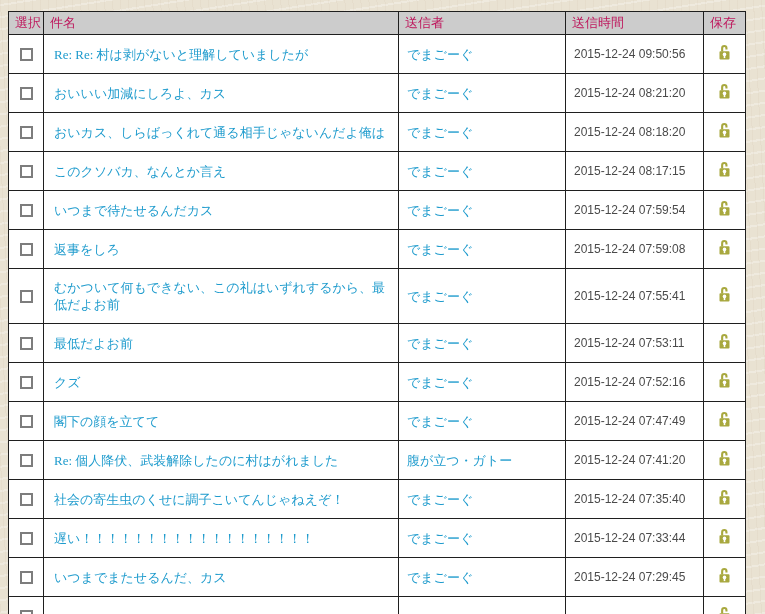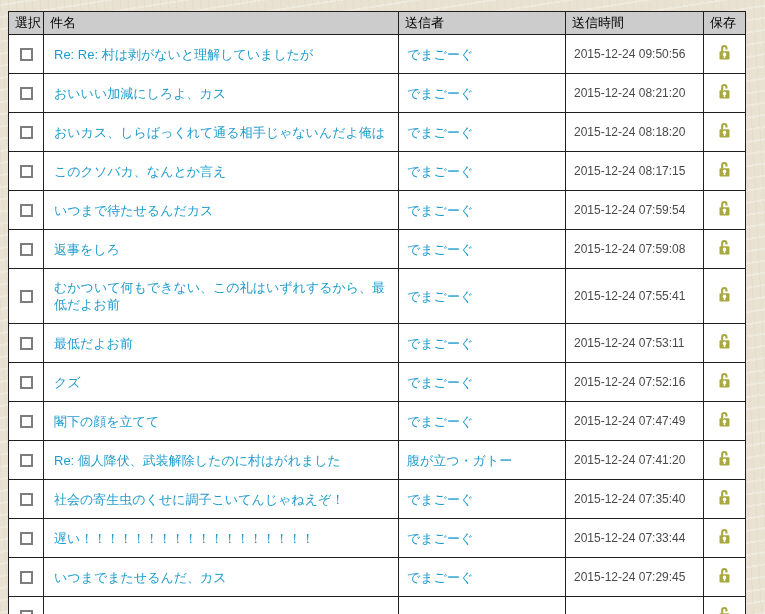--- a/index.html
+++ b/index.html
@@ -24,26 +24,26 @@
       repeating-linear-gradient(-9deg, rgba(255,255,255,0.28) 0 2px, rgba(0,0,0,0) 2px 12px);
   }
   table.msg-table{
     position:absolute;left:8px;top:11px;width:737px;
     border-collapse:collapse;table-layout:fixed;
     background:#ffffff;
   }
   th,td{border:1px solid var(--border-color);overflow:hidden;}
   th{
     background:var(--header-bg);
-    font-weight:normal;font-size:13px;color:#000000;
+    font-weight:normal;font-size:13px;color:#be185d;
     text-align:left;height:14px;padding:2px 6px;white-space:nowrap;
   }
   td{height:29px;padding:2px 8px;vertical-align:middle;}
   td.cell-select{text-align:center;padding:2px 0;}
-  td.cell-subject{padding:10px 10px;}
+  td.cell-subject{padding:10px 10px;font-family:Liberation Serif, serif;}
   td.cell-save{text-align:center;padding:2px 0;}
   a.subject-link,a.sender-link{
     color:var(--link-blue);text-decoration:none;
     font-size:13px;line-height:17px;display:inline-block;
   }
   td.cell-time{
     font-size:12px;font-weight:normal;color:var(--time-text);
     white-space:nowrap;padding:4px 8px;
   }
   input.row-checkbox{

